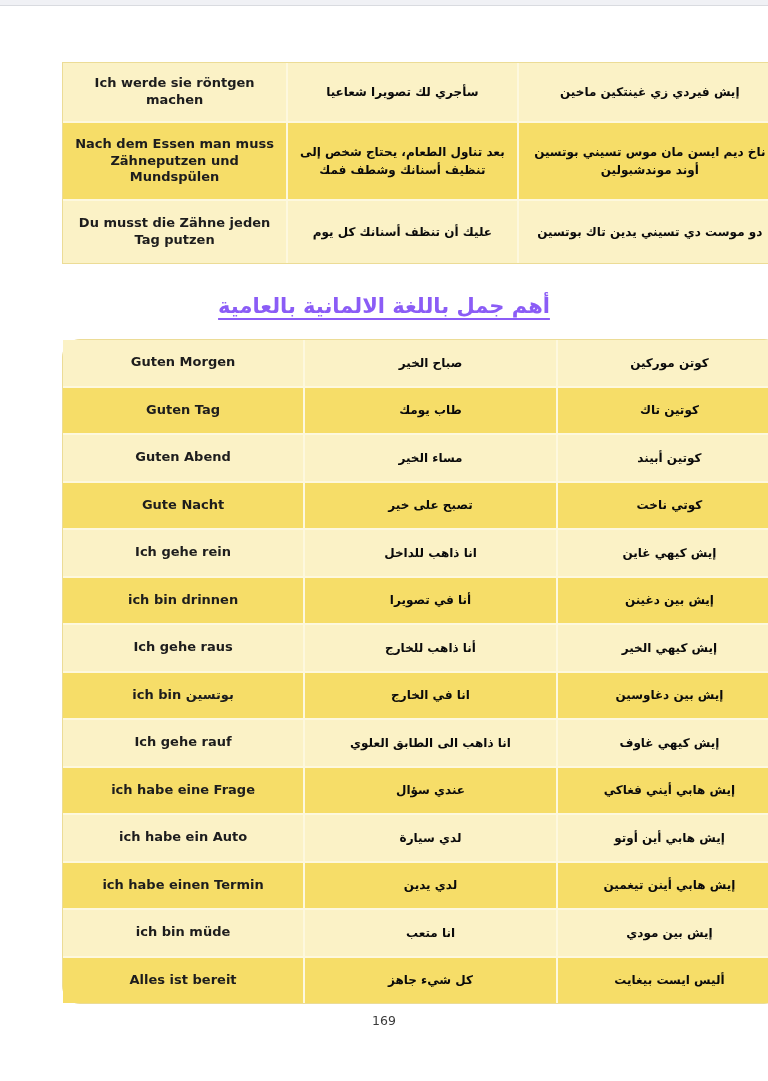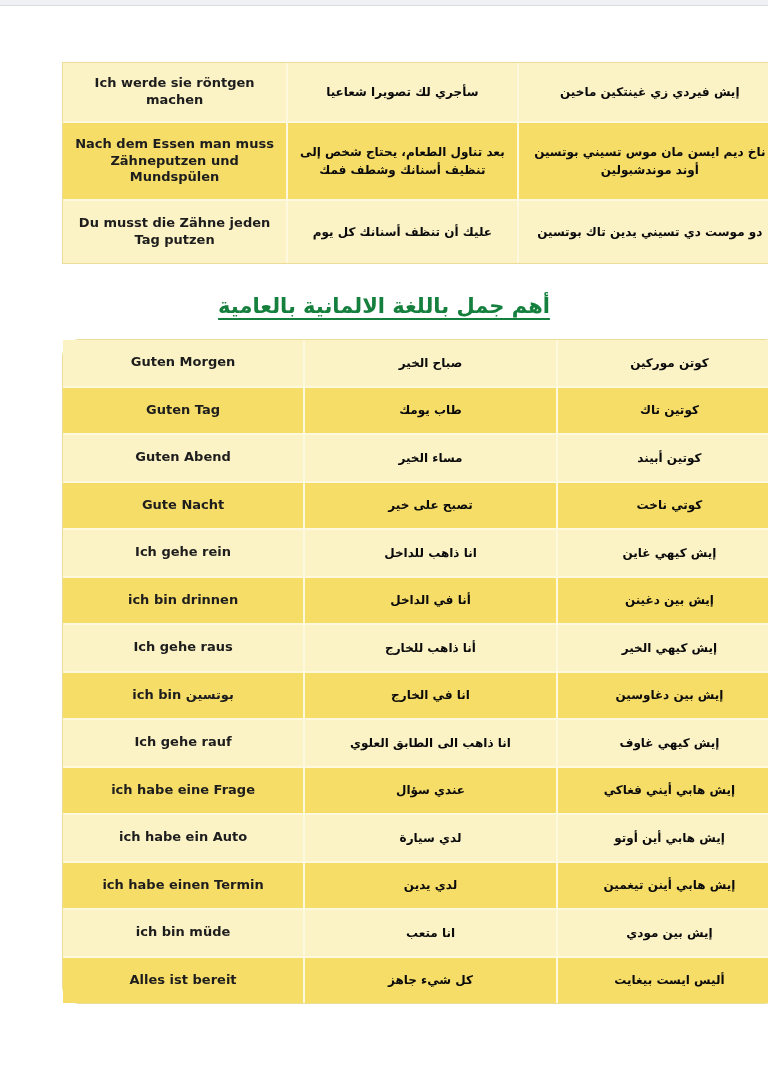--- a/index.html
+++ b/index.html
@@ -56,21 +56,21 @@
     line-height:1.5;
     color:#0a0a0a;
     direction:rtl;
   }
   .title {
     margin:30px 0 0 0;
     text-align:center;
     direction:rtl;
     font-size:21px;
     font-weight:bold;
-    color:#15803d;
+    color:#8b5cf6;
     text-decoration:underline;
     text-decoration-thickness:2px;
     text-underline-offset:5px;
   }
   .page-number {
     margin-top:9px;
     text-align:center;
     font-size:12.5px;
     color:#3a3a3a;
   }
@@ -123,21 +123,21 @@
       <div class="cell ar">تصبح على خير</div>
       <div class="cell ar">كوتي ناخت</div>
     </div>
     <div class="row cream">
       <div class="cell de">Ich gehe rein</div>
       <div class="cell ar">انا ذاهب للداخل</div>
       <div class="cell ar">إيش كيهي غاين</div>
     </div>
     <div class="row yellow">
       <div class="cell de">ich bin drinnen</div>
-      <div class="cell ar">أنا في الداخل</div>
+      <div class="cell ar">أنا في تصويرا</div>
       <div class="cell ar">إيش بين دغينن</div>
     </div>
     <div class="row cream">
       <div class="cell de">Ich gehe raus</div>
       <div class="cell ar">أنا ذاهب للخارج</div>
       <div class="cell ar">إيش كيهي الخير</div>
     </div>
     <div class="row yellow">
       <div class="cell de">ich bin بوتسين</div>
       <div class="cell ar">انا في الخارج</div>
@@ -168,14 +168,15 @@
       <div class="cell ar">انا متعب</div>
       <div class="cell ar">إيش بين مودي</div>
     </div>
     <div class="row yellow">
       <div class="cell de">Alles ist bereit</div>
       <div class="cell ar">كل شيء جاهز</div>
       <div class="cell ar">أليس ايست بيغايت</div>
     </div>
   </div>
 
+  <div class="page-number">169</div>
 
 </div>
 
 </body></html>

